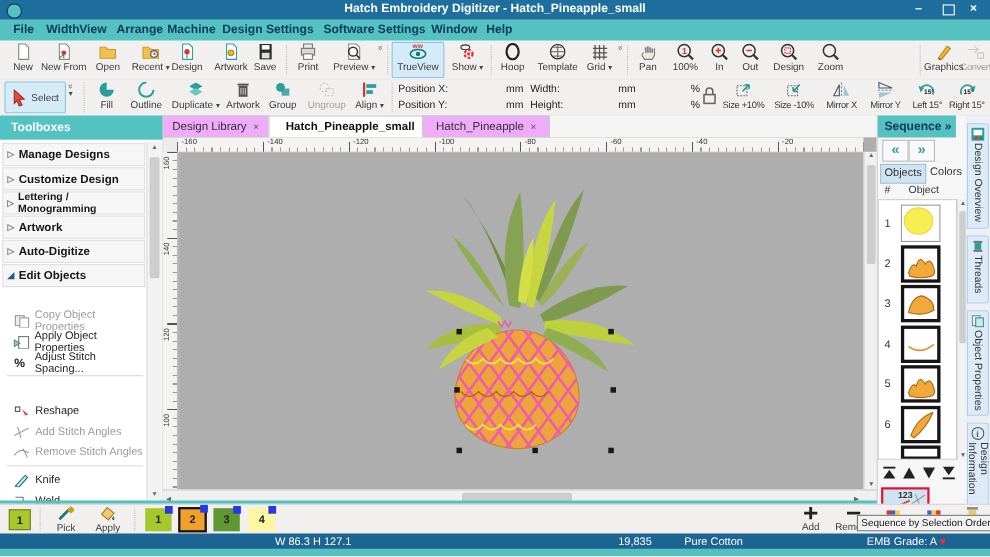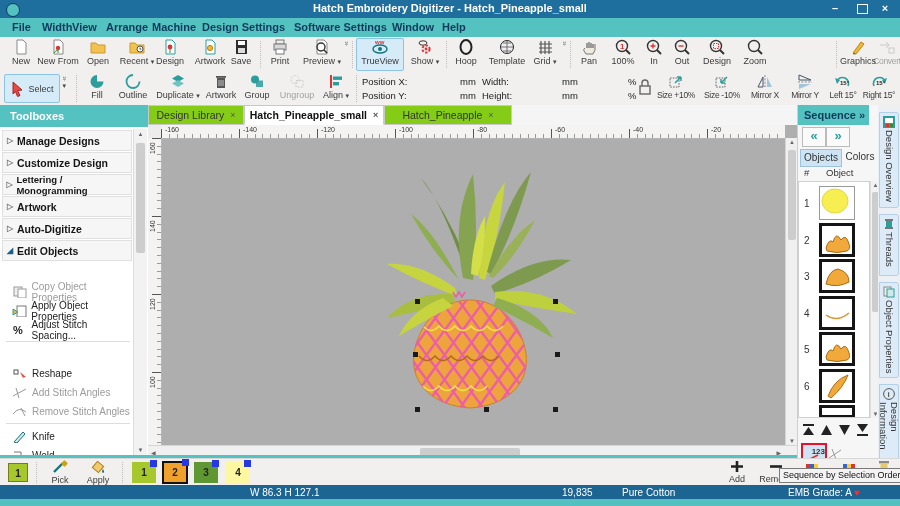--- a/index.html
+++ b/index.html
@@ -26,21 +26,21 @@
   .tbx-head{left:0;top:0;width:148px;height:22px;background:#54c2c1;color:#fff;font-weight:bold;font-size:11px;line-height:22px;padding-left:10px;box-sizing:border-box}
   .sect{position:absolute;left:2px;width:130px;height:21px;background:#f6f6f6;border:1px solid #e0e0e0;box-sizing:border-box;display:flex;align-items:center;font-weight:bold;font-size:10.5px;color:#151515}
   .sect .tri{width:14px;text-align:center;font-size:8px;color:#777}
   .tool{position:absolute;left:2px;width:130px;height:19px;display:flex;align-items:center;font-size:10px;color:#222}
   .tool .ticon{width:16px;height:13px;margin:0 4px 0 10px}
   .tool.gray{color:#9b9b9b}
   .sb-scroll{position:absolute;background:#f2f2f2;border-left:1px solid #ddd}
   .sb-thumb{position:absolute;background:#cdcdcd;border-radius:2px}
   .sb-arr{position:absolute;font-size:6px;color:#666;width:100%;text-align:center}
   
-  .dtab{position:absolute;top:105px;height:20px;box-sizing:border-box;border:1px solid #c9c9c9;background:#84cc16;font-size:10.5px;color:#333;display:flex;align-items:center;justify-content:center;gap:6px}
+  .dtab{position:absolute;top:105px;height:20px;box-sizing:border-box;border:1px solid #c9c9c9;background:#f0abfc;font-size:10.5px;color:#333;display:flex;align-items:center;justify-content:center;gap:6px}
   .dtab.on{background:#fff;border-bottom:1px solid #fff;font-weight:bold;color:#111}
   .x{font-size:9px;color:#555}
   
   .canvas{left:148px;top:125px;width:649px;height:333px;background:#aeaeae}
   .rulh{position:absolute;left:13px;top:0;width:624px;height:13px;background:#f4f3f1;border-bottom:1px solid #b5b5b5;
     background-image:repeating-linear-gradient(to right,#555 0 1px,transparent 1px 78px),repeating-linear-gradient(to right,#999 0 1px,transparent 1px 7.8px);
     background-size:100% 9px,100% 4px;background-repeat:no-repeat,no-repeat;background-position:left bottom,left bottom}
   .rulv{position:absolute;left:0;top:13px;width:13px;height:307px;background:#f4f3f1;border-right:1px solid #b5b5b5;
     background-image:repeating-linear-gradient(to bottom,#555 0 1px,transparent 1px 78px),repeating-linear-gradient(to bottom,#999 0 1px,transparent 1px 7.8px);
     background-size:9px 100%,4px 100%;background-repeat:no-repeat,no-repeat;background-position:right top,right top}
@@ -52,21 +52,21 @@
   .rpanel{left:797px;top:105px;width:81px;height:353px;background:#f6f6f6;border-left:1px solid #cfcfcf}
   .seqhead{position:absolute;left:0;top:0;width:71px;height:20px;background:#54c2c1;color:#0d3a5c;font-weight:bold;font-size:11px;line-height:20px;padding-left:6px;box-sizing:border-box}
   .navbtn{position:absolute;top:22px;width:22px;height:18px;border:1px solid #bbb;background:#fafafa;color:#2b9e9c;font-weight:bold;font-size:13px;line-height:16px;text-align:center}
   .seqtab{position:absolute;top:44px;height:16px;font-size:10px;color:#333;text-align:center;line-height:16px}
   .colh{position:absolute;top:62px;font-size:9.5px;color:#333}
   .seqlist{position:absolute;left:0;top:76px;width:72px;height:237px;background:#fff;border:1px solid #cfcfcf;box-sizing:border-box;overflow:hidden}
   .srow-num{position:absolute;left:5px;font-size:10px;color:#333}
   .thumb{position:absolute;left:20px;width:36px;height:34px;background:#fff;border:3px solid #151515;box-sizing:border-box}
   .thumb.thin{border:1px solid #9a9a9a}
   .sortrow{position:absolute;left:0;top:315px;width:72px;height:20px;display:flex;gap:5px;padding-left:4px;align-items:center}
-  .btn123{position:absolute;left:3px;top:338px;width:26px;height:22px;border:2px solid #e8112d;background:#cfe4f3;box-sizing:border-box;text-align:right}
+  .btn123{position:absolute;left:3px;top:338px;width:44px;height:22px;border:2px solid #e8112d;background:#cfe4f3;box-sizing:border-box;text-align:center}
   
   .vtabs{left:878px;top:105px;width:22px;height:353px;background:#eceff3}
   .vtab{position:absolute;left:1px;width:20px;background:#dcebf7;border:1px solid #b5cfe8;border-radius:0 3px 3px 0;box-sizing:border-box;display:flex;flex-direction:column;align-items:center;padding-top:3px}
   .vtab span{writing-mode:vertical-rl;font-size:9.5px;color:#333;margin-top:2px}
   
   .bbar{left:0;top:458px;width:900px;height:27px;background:#f1f0ef;border-top:1px solid #d8d8d8}
   .swatch{position:absolute;box-sizing:border-box;text-align:center;font-size:10px;font-weight:bold;color:#222}
   .bluecorner{position:absolute;width:7px;height:7px;background:#2438e8}
   .tealline{left:0;top:455px;width:797px;height:3px;background:#54c2c1}
   
@@ -495,25 +495,25 @@
       <div class="sb-thumb" style="left:2px;top:14px;width:9px;height:110px"></div>
       <span class="sb-arr" style="bottom:2px">▼</span>
     </div>
   </div>
 
   <div class="abs" style="left:148px;top:105px;width:649px;height:20px;background:#f5f5f5;border-bottom:1px solid #c9c9c9"></div>
   <div class="dtab" style="left:148px;width:96px">
       <span>Design Library</span>
       <span class="x">×</span>
     </div>
-  <div class="dtab on" style="left:244px;width:140px">
+  <div class="dtab on" style="left:244px;width:160px">
       <span>Hatch_Pineapple_small</span>
       <span class="x">×</span>
     </div>
-  <div class="dtab" style="left:384px;width:128px">
+  <div class="dtab" style="left:384px;width:116px">
       <span>Hatch_Pineapple</span>
       <span class="x">×</span>
     </div>
 
   <div class="abs canvas">
     <div class="abs" style="left:0;top:0;width:13px;height:13px;background:#ececec;border-right:1px solid #bbb;border-bottom:1px solid #bbb"></div>
     <div class="rulh">
       <span class="rnum" style="left:4px;top:1px">-160</span>
       <span class="rnum" style="left:82px;top:1px">-140</span>
       <span class="rnum" style="left:160px;top:1px">-120</span>

